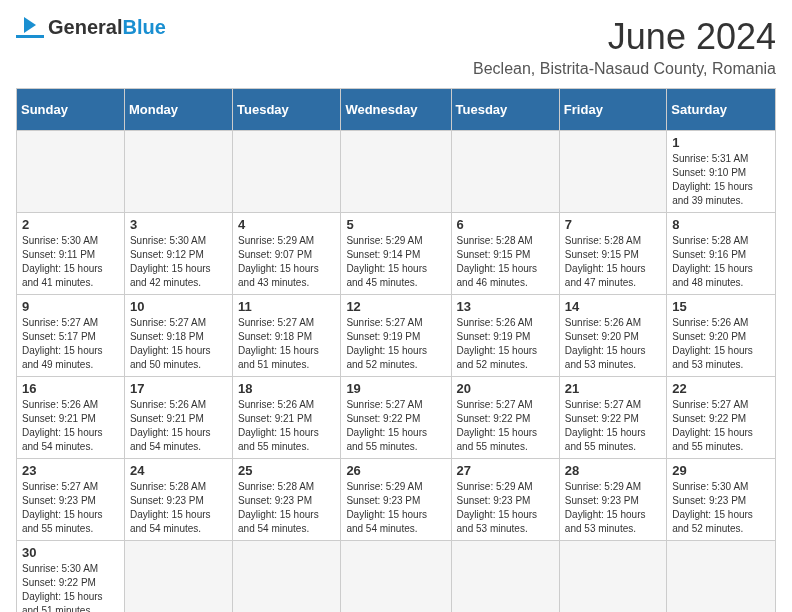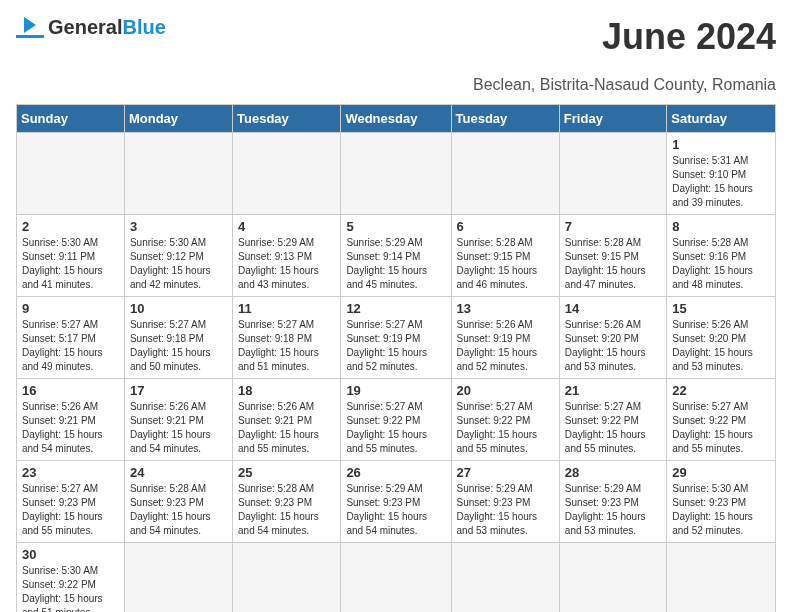--- a/index.html
+++ b/index.html
@@ -19,38 +19,38 @@
     .logo-area {
       display: flex;
       flex-direction: column;
       align-items: center;
     }
     .title-area {
       text-align: right;
     }
     .title-area h1 {
       font-size: 36px;
-      font-weight: bold;
+      font-weight: normal;
       color: #333;
     }
     .title-area h2 {
       font-size: 16px;
       font-weight: normal;
       color: #555;
-      margin-top: 18px;
+      margin-top: 2px;
     }
     .calendar-table {
       width: 100%;
       border-collapse: collapse;
       font-size: 11px;
     }
     .calendar-table thead tr th {
       background: #2e6da4;
       color: #fff;
-      padding: 6px 4px;
+      padding: 13px 4px;
       text-align: left;
       font-size: 13px;
       font-weight: bold;
       border: 1px solid #ccc;
     }
     .calendar-table tbody tr td {
       border: 1px solid #ccc;
       vertical-align: top;
       padding: 4px 5px;
       min-height: 70px;
@@ -166,21 +166,21 @@
           </td>
           <td>
             <div class="day-number">3</div>
             <div class="day-info">Sunrise: 5:30 AM
 Sunset: 9:12 PM
 Daylight: 15 hours and 42 minutes.</div>
           </td>
           <td>
             <div class="day-number">4</div>
             <div class="day-info">Sunrise: 5:29 AM
-Sunset: 9:13 PM
+Sunset: 9:07 PM
 Daylight: 15 hours and 43 minutes.</div>
           </td>
           <td>
             <div class="day-number">5</div>
             <div class="day-info">Sunrise: 5:29 AM
 Sunset: 9:14 PM
 Daylight: 15 hours and 45 minutes.</div>
           </td>
           <td>
             <div class="day-number">6</div>

